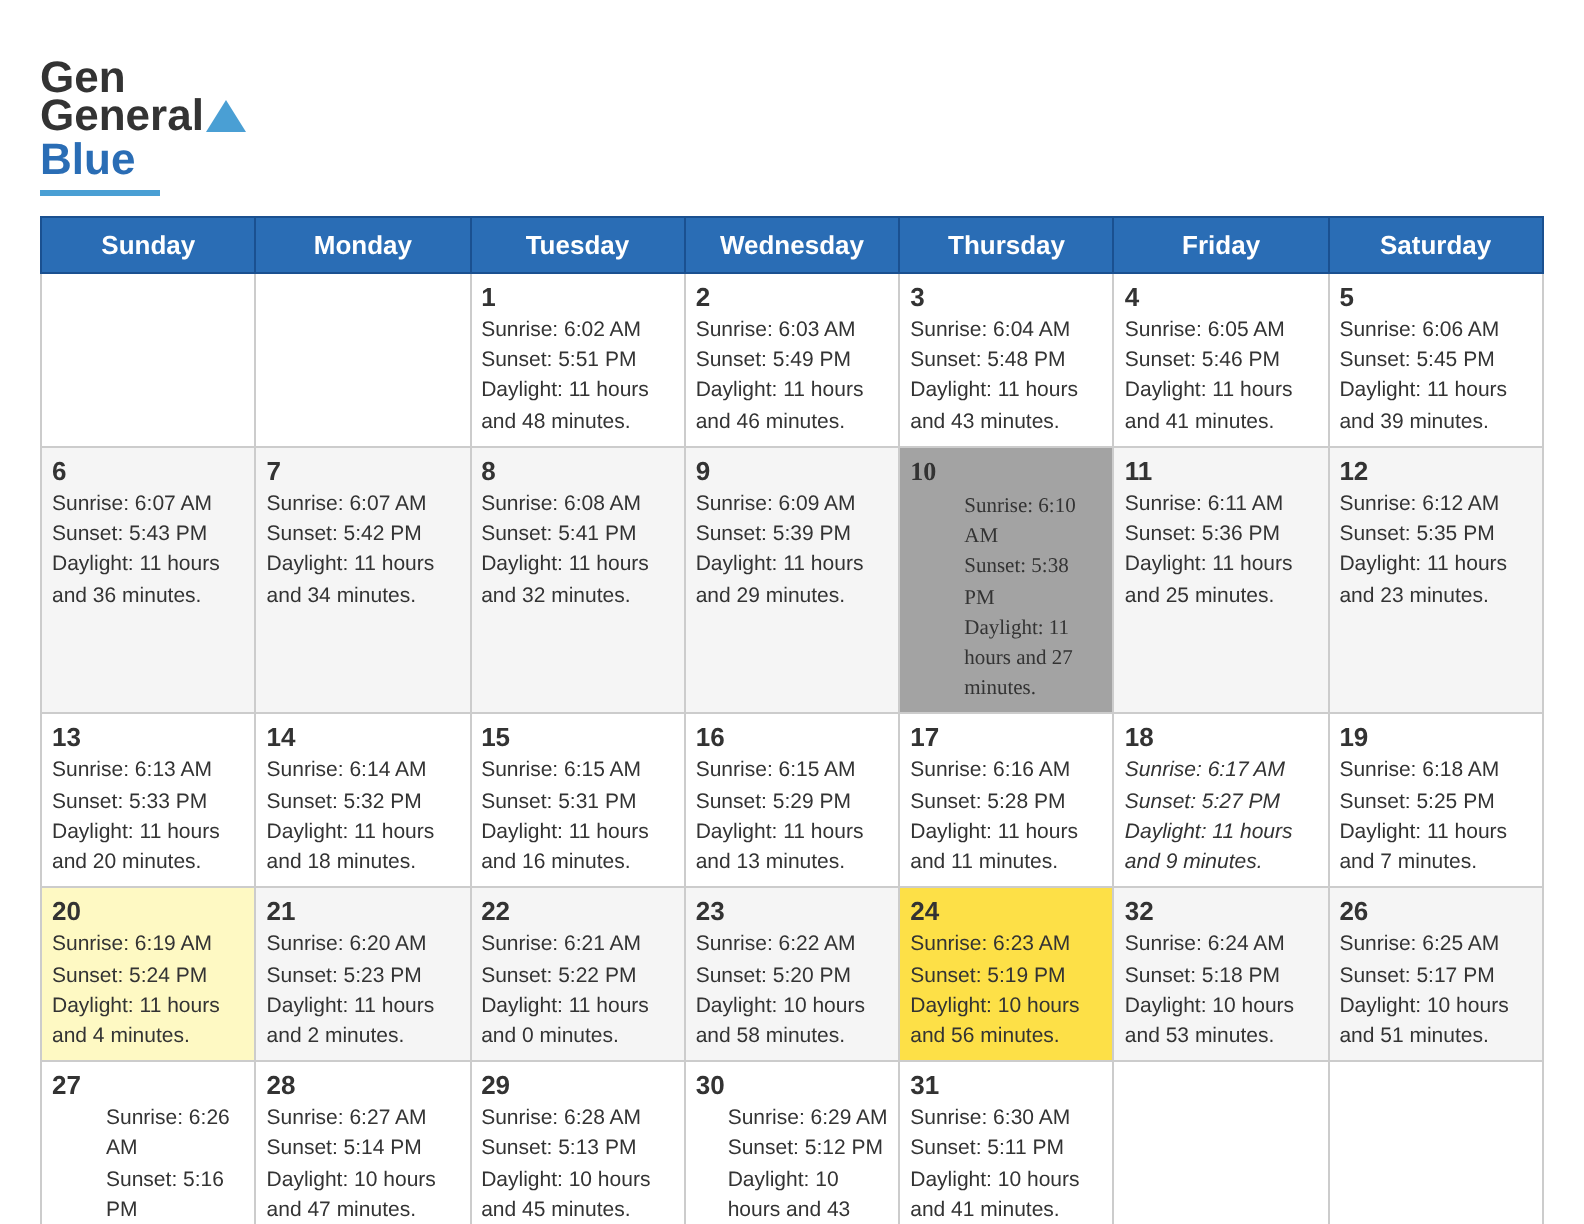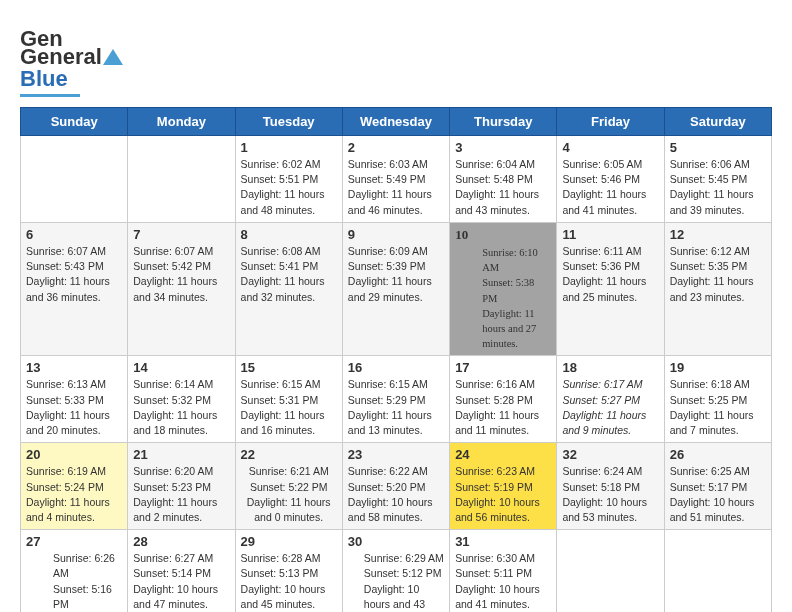--- a/index.html
+++ b/index.html
@@ -256,21 +256,21 @@
 Daylight: 11 hours and 4 minutes.</div>
         </td>
         <td style="background: rgb(245, 245, 245);">
           <span class="day-num">21</span>
           <div class="day-info" style="white-space: pre-line;">Sunrise: 6:20 AM
 Sunset: 5:23 PM
 Daylight: 11 hours and 2 minutes.</div>
         </td>
         <td style="background: rgb(245, 245, 245);">
           <span class="day-num">22</span>
-          <div class="day-info" style="white-space: pre-line; text-align: center;">Sunrise: 6:21 AM
+          <div class="day-info" style="white-space: pre-line;">Sunrise: 6:21 AM
 Sunset: 5:22 PM
 Daylight: 11 hours and 0 minutes.</div>
         </td>
         <td style="background: rgb(245, 245, 245);">
           <span class="day-num">23</span>
           <div class="day-info" style="white-space: pre-line;">Sunrise: 6:22 AM
 Sunset: 5:20 PM
 Daylight: 10 hours and 58 minutes.</div>
         </td>
         <td style="background: #fde047;">

